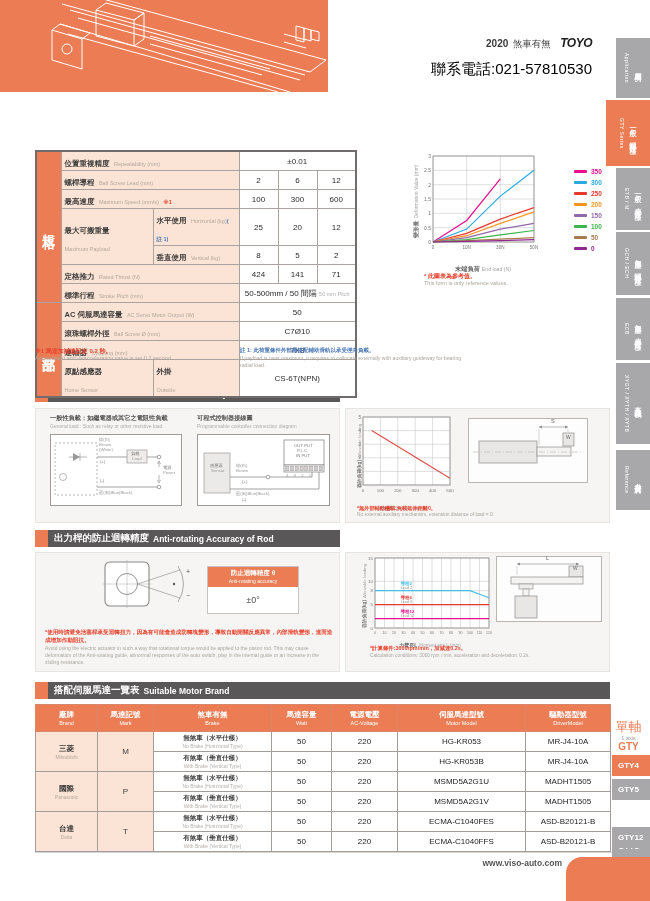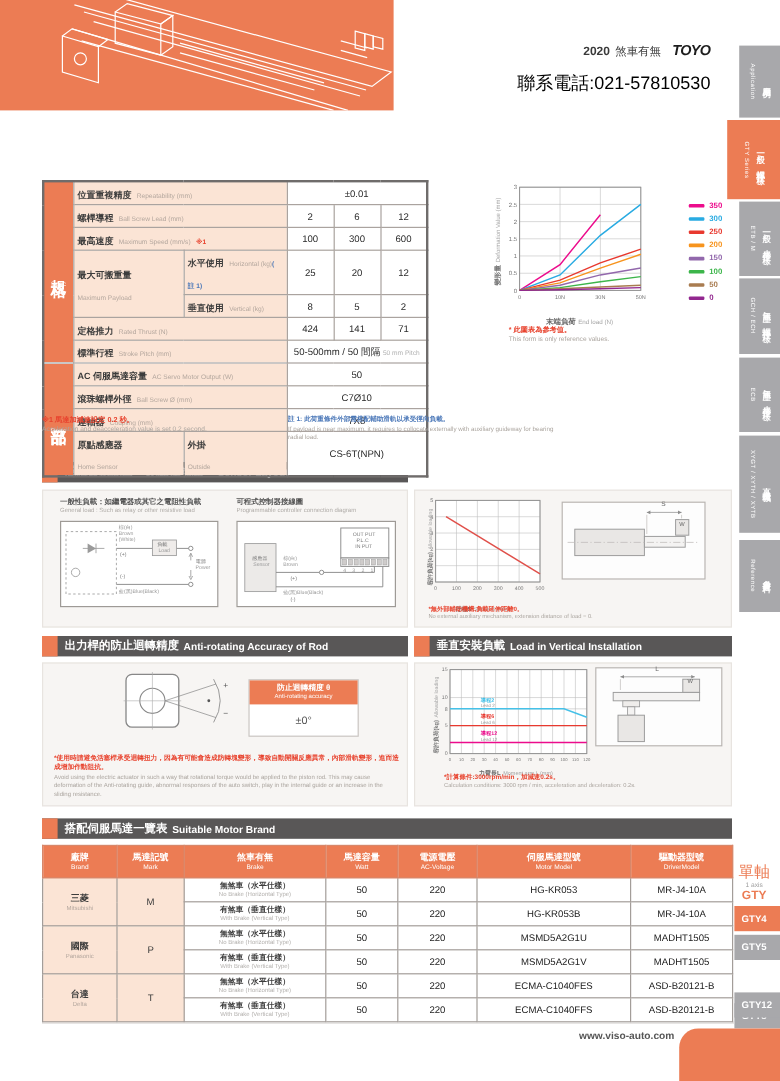--- a/index.html
+++ b/index.html
@@ -183,25 +183,20 @@
 
   <div class="sec-h" style="left:35px;top:385px;width:305px;">
     <span class="sq"></span>
     <span class="tz">感應器接線圖 &lt; 原點極端點 &gt;</span>
     <span class="te">Sensor Layout</span>
   </div>
   <div class="sec-h" style="left:35px;top:530px;width:305px;">
     <span class="sq"></span>
     <span class="tz">出力桿的防止迴轉精度</span>
     <span class="te">Anti-rotating Accuracy of Rod</span>
-  </div>
-  <div class="sec-h" style="left:345px;top:530px;width:265px;">
-    <span class="sq"></span>
-    <span class="tz">垂直安裝負載</span>
-    <span class="te">Load in Vertical Installation</span>
   </div>
   <div class="sec-h" style="left:35px;top:682px;width:575px;">
     <span class="sq"></span>
     <span class="tz">搭配伺服馬達一覽表</span>
     <span class="te">Suitable Motor Brand</span>
   </div>
 
   <table class="spec-table">
     <colgroup>
         <col style="width:25px">

